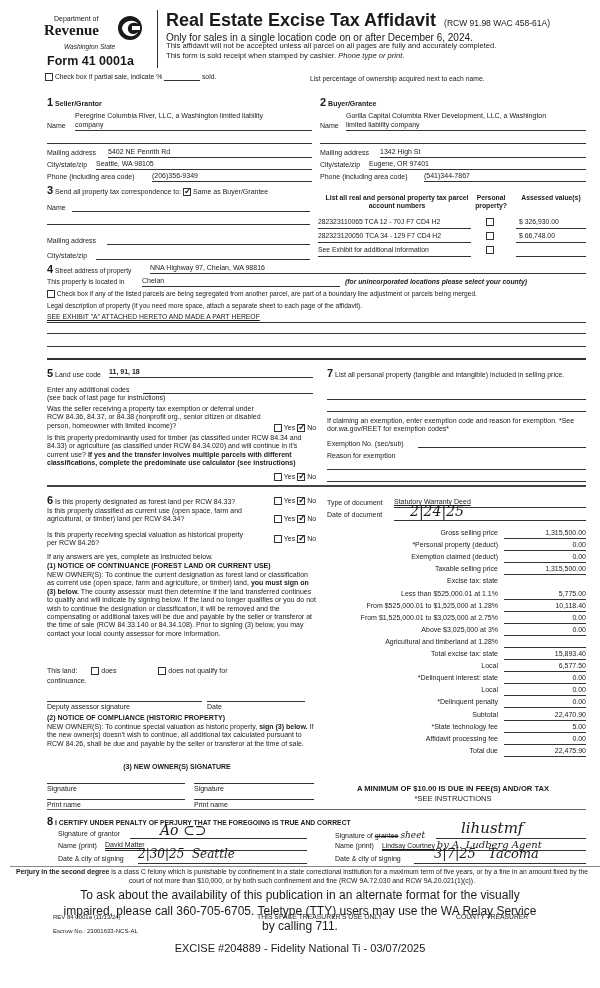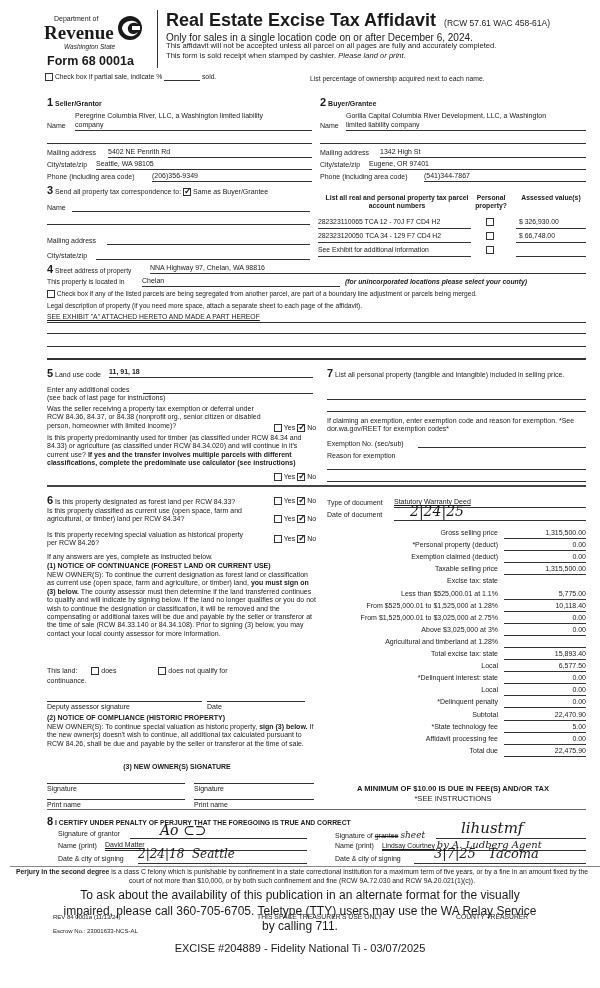--- a/index.html
+++ b/index.html
@@ -14,40 +14,40 @@
   .num { font-size: 11px; font-weight: bold; }
   .r { text-align: right; }
   .c { text-align: center; }
   .it { font-style: italic; }
 </style>
 </head>
 <body>
 
 <div class="abs" style="left:40px;top:12px;width:110px;height:50px;">
   <div class="abs" style="left:14px;top:3px;font-size:7px;">Department of</div>
-  <div class="abs" style="left:4px;top:10px;font-family:'Liberation Serif',serif;font-weight:bold;font-size:19px;">Revenue</div>
+  <div class="abs" style="left:4px;top:10px;font-family:'Liberation Serif',serif;font-weight:bold;font-size:15px;">Revenue</div>
   <div class="abs" style="left:24px;top:31px;font-size:6.5px;font-style:italic;">Washington State</div>
   <svg class="abs" style="left:76px;top:1px;" width="28" height="30" viewBox="0 0 28 30">
     <circle cx="14" cy="15" r="12" fill="#1a1a1a"></circle>
     <path d="M6 16 C6 8, 18 5, 22 11 C17 8, 11 11, 12 17 C13 22, 19 22, 22 19 C19 25, 9 25, 6 16 Z" fill="#fff"></path>
     <rect x="16" y="13" width="8" height="4" fill="#fff"></rect>
   </svg>
 </div>
-<div class="abs" style="left:47px;top:54px;font-size:12.5px;font-weight:bold;">Form 68 0001a</div>
+<div class="abs" style="left:47px;top:54px;font-size:12.5px;font-weight:bold;">Form 41 0001a</div>
 <div class="abs" style="left:157px;top:10px;width:1px;height:58px;background:#333;"></div>
 
 <div class="abs" style="left:166px;top:10px;white-space:nowrap;">
   <span style="font-size:18px;font-weight:bold;">Real Estate Excise Tax Affidavit</span>
-  <span style="font-size:8.5px;margin-left:6px;">(RCW 57.61 WAC 458-61A)</span>
+  <span style="font-size:8.5px;margin-left:6px;">(RCW 91.98 WAC 458-61A)</span>
 </div>
 <div class="abs" style="left:166px;top:32px;font-size:10px;">Only for sales in a single location code on or after December 6, 2024.</div>
 <div class="abs" style="left:166px;top:42px;font-size:7.6px;">This affidavit will not be accepted unless all parcel on all pages are fully and accurately completed.</div>
 <div class="abs" style="left:166px;top:52px;font-size:7.6px;">
   <span>This form is sold receipt when stamped by cashier.</span>
-  <span class="it">Please land or print.</span>
+  <span class="it">Phone type or print.</span>
 </div>
 
 <div class="abs" style="left:45px;top:73px;font-size:6.8px;white-space:nowrap;">
   <span class="cb"></span>
   <span>Check box if partial sale, indicate %</span>
   <span class="ul" style="display:inline-block;width:36px;height:8px;vertical-align:bottom;"></span>
   <span>sold.</span>
 </div>
 <div class="abs" style="left:310px;top:75px;font-size:6.8px;">List percentage of ownership acquired next to each name.</div>
 
@@ -309,21 +309,21 @@
 <div class="abs" style="left:47px;top:809px;width:539px;height:1px;background:#666;"></div>
 <div class="abs b" style="left:47px;top:815px;white-space:nowrap;font-size:6.8px;">
   <span class="num">8</span>
   <span>I CERTIFY UNDER PENALTY OF PERJURY THAT THE FOREGOING IS TRUE AND CORRECT</span>
 </div>
 <div class="abs" style="left:58px;top:830px;">Signature of grantor</div>
 <div class="abs ul hand" style="left:130px;top:822px;width:177px;height:17px;font-size:14px;padding-left:30px;"><span>Ao ⊂⊃</span></div>
 <div class="abs" style="left:58px;top:842px;">Name (print)</div>
 <div class="abs ul" style="left:105px;top:841px;width:202px;height:10px;"><span style="text-decoration:underline;">David Matter</span></div>
 <div class="abs" style="left:58px;top:855px;">Date &amp; city of signing</div>
-<div class="abs ul hand" style="left:138px;top:848px;width:169px;height:16px;font-size:12px;white-space:pre;"><span>2|24|18  Seattle</span></div>
+<div class="abs ul hand" style="left:138px;top:848px;width:169px;height:16px;font-size:12px;white-space:pre;"><span>2|30|25  Seattle</span></div>
 
 <div class="abs" style="left:335px;top:830px;white-space:nowrap;">
   <span>Signature of</span>
   <span style="text-decoration:line-through;">grantee</span>
   <span class="hand" style="font-size:9px;">sheet</span>
 </div>
 <div class="abs ul hand" style="left:436px;top:820px;width:150px;height:19px;font-size:15px;padding-left:25px;"><span>lihustmf</span></div>
 <div class="abs" style="left:335px;top:842px;">Name (print)</div>
 <div class="abs ul" style="left:382px;top:839px;width:204px;height:12px;white-space:nowrap;">
   <span style="text-decoration:underline;font-size:6.8px;">Lindsay Courtney</span>

